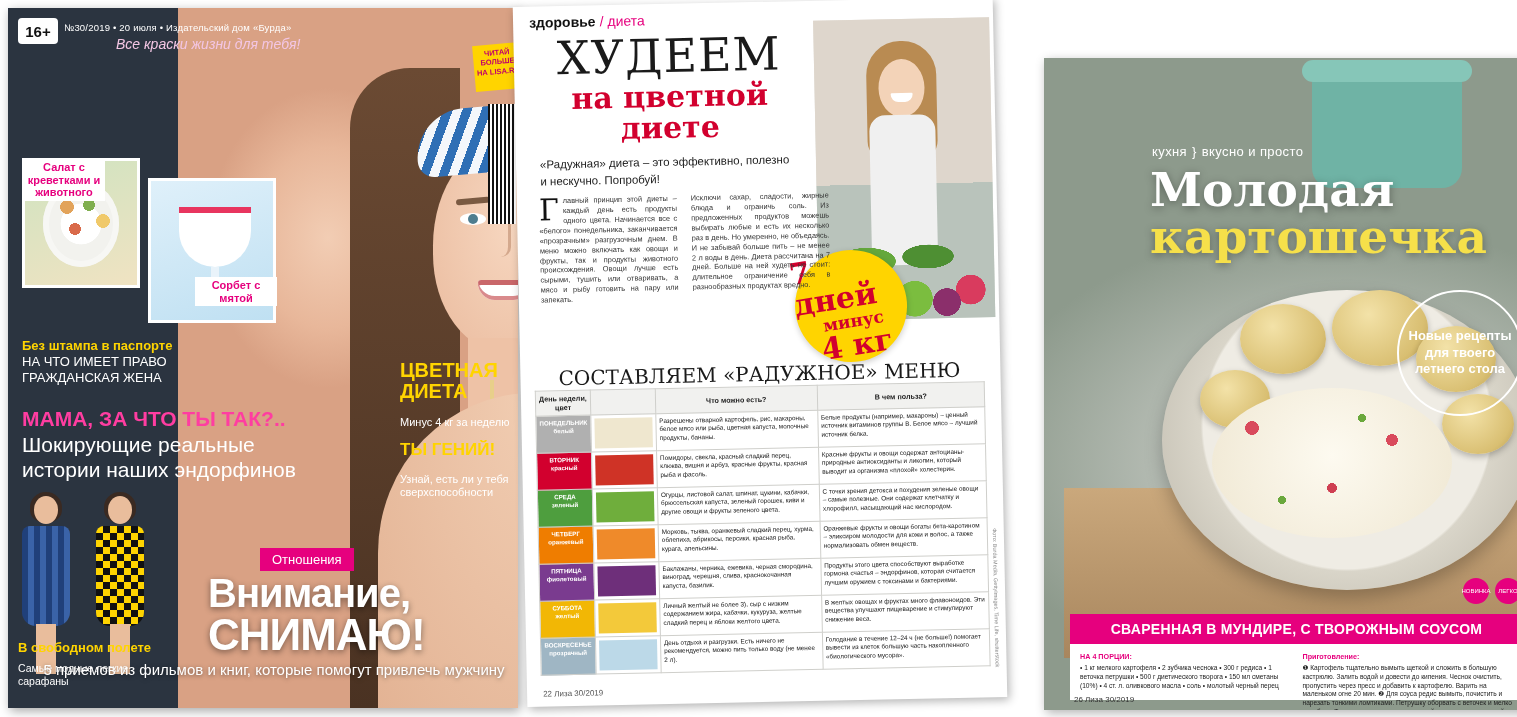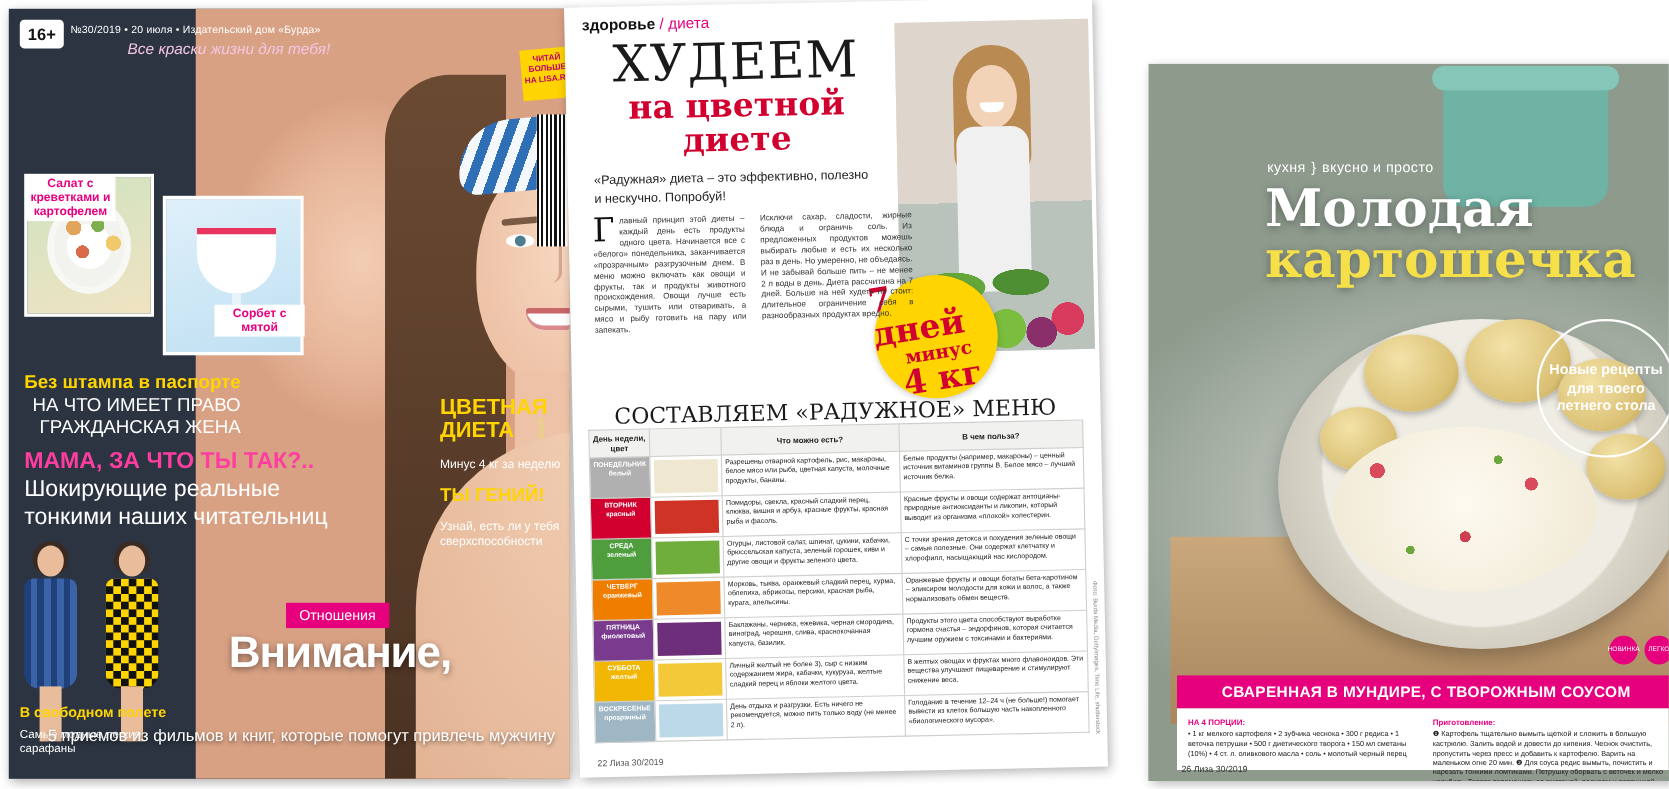--- a/index.html
+++ b/index.html
@@ -49,21 +49,21 @@
       radial-gradient(circle 7px at 48px 26px,#f0c96a 98%,transparent),
       radial-gradient(circle 6px at 20px 34px,#d96a4a 98%,transparent);}
   .sorbet-glass{position:absolute;left:28px;top:26px;width:72px;height:60px;background:#fff;border-radius:0 0 40px 40px;box-shadow:inset 0 6px 0 #e8355f;}
   .sorbet-stem{position:absolute;left:60px;top:86px;width:8px;height:26px;background:#e9f3fa;}
   .sorbet-base{position:absolute;left:44px;top:110px;width:40px;height:7px;background:#e9f3fa;border-radius:4px;}
 
   .cl{position:absolute;left:14px;}
   .cl-yellow{color:#ffd400;font-weight:bold;}
   .cl-white{color:#fff;}
   .cl-pink{color:#ff3da1;font-weight:bold;}
-  .coverline1{top:330px;font-size:17px;line-height:1.22;text-align:right;}
+  .coverline1{top:330px;font-size:13px;line-height:1.22;}
   .coverline2{top:398px;font-size:21px;line-height:1.22;}
   .right-lines{position:absolute;left:392px;top:352px;width:120px;text-align:left;}
   .right-lines .big{color:#ffd400;font-weight:bold;font-size:20px;line-height:1.05;}
   .right-lines .sm{color:#fff;font-size:11px;line-height:1.2;margin-top:14px;}
   .right-lines .big2{color:#ffd400;font-weight:bold;font-size:17px;line-height:1.05;margin-top:12px;}
 
   .girls{position:absolute;left:10px;top:478px;width:150px;height:210px;}
   .girl{position:absolute;top:10px;width:56px;height:180px;}
   .girl .head{position:absolute;left:16px;top:0;width:24px;height:28px;border-radius:50%;background:#e9bd9c;}
   .girl .hair{position:absolute;left:12px;top:-4px;width:32px;height:30px;border-radius:50% 50% 40% 40%;background:#3a2a22;}
@@ -187,38 +187,38 @@
   <div class="cover-topline">№30/2019 • 20 июля • Издательский дом «Бурда»</div>
   <div class="cover-slogan">Все краски жизни для тебя!</div>
 
 
   <div class="read-more">ЧИТАЙ БОЛЬШЕ НА LISA.RU</div>
   <div class="barcode"></div>
 
   <div class="thumb thumb1">
     <div class="salad-bowl"></div>
     <div class="salad-bits"></div>
-    <div class="thumb-label" style="left:-2px;top:-2px;width:74px;">Салат с креветками и картофелем</div>
+    <div class="thumb-label" style="left:-2px;top:-2px;width:74px;">Салат с креветками и животного</div>
   </div>
   <div class="thumb thumb2">
     <div class="sorbet-glass"></div>
     <div class="sorbet-stem"></div>
     <div class="sorbet-base"></div>
     <div class="thumb-label" style="left:44px;top:96px;width:74px;">Сорбет с мятой</div>
   </div>
 
   <div class="cl coverline1">
     <div class="cl-yellow">Без штампа в паспорте</div>
     <div class="cl-white">НА ЧТО ИМЕЕТ ПРАВО</div>
     <div class="cl-white">ГРАЖДАНСКАЯ ЖЕНА</div>
   </div>
   <div class="cl coverline2">
     <div class="cl-pink" style="color:#ff3da1;">МАМА, ЗА ЧТО ТЫ ТАК?..</div>
     <div class="cl-white">Шокирующие реальные</div>
-    <div class="cl-white">тонкими наших читательниц</div>
+    <div class="cl-white">истории наших эндорфинов</div>
   </div>
 
   <div class="right-lines">
     <div class="big">ЦВЕТНАЯ ДИЕТА</div>
     <div class="sm">Минус 4 кг за неделю</div>
     <div class="big2">ТЫ ГЕНИЙ!</div>
     <div class="sm">Узнай, есть ли у тебя сверхспособности</div>
   </div>
 
   <div class="girls">
@@ -234,20 +234,21 @@
       <div class="dress"></div>
       <div class="legs"></div>
     </div>
   </div>
   <div class="free-badge">В свободном полете</div>
   <div class="free-sub">Самые модные легкие сарафаны</div>
 
   <div class="rel-tag">Отношения</div>
   <div class="main-head">
     <div>Внимание,</div>
+    <div class="l2">СНИМАЮ!</div>
   </div>
   <div class="main-sub">5 приемов из фильмов и книг, которые помогут привлечь мужчину</div>
 </div>
 
 <div class="spread">
   <div class="sp-kicker">
     <b>здоровье</b><span class="sep">/</span><span class="w2">диета</span>
   </div>
 
   <div class="sp-title">ХУДЕЕМ</div>

